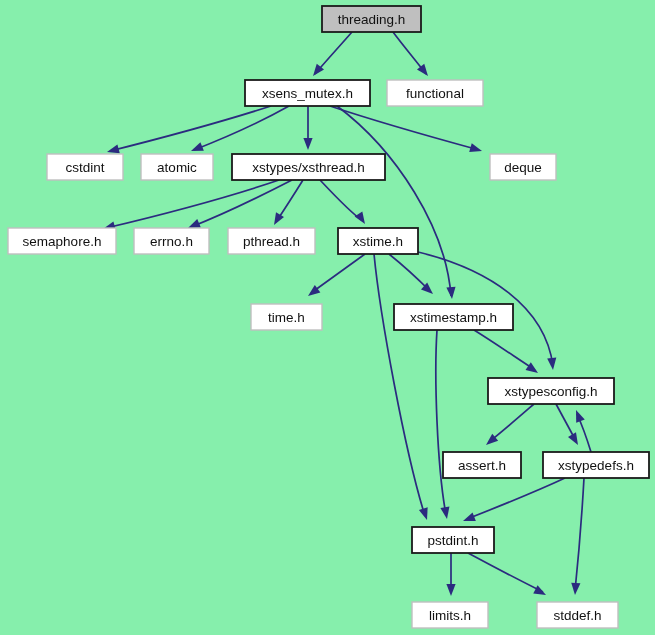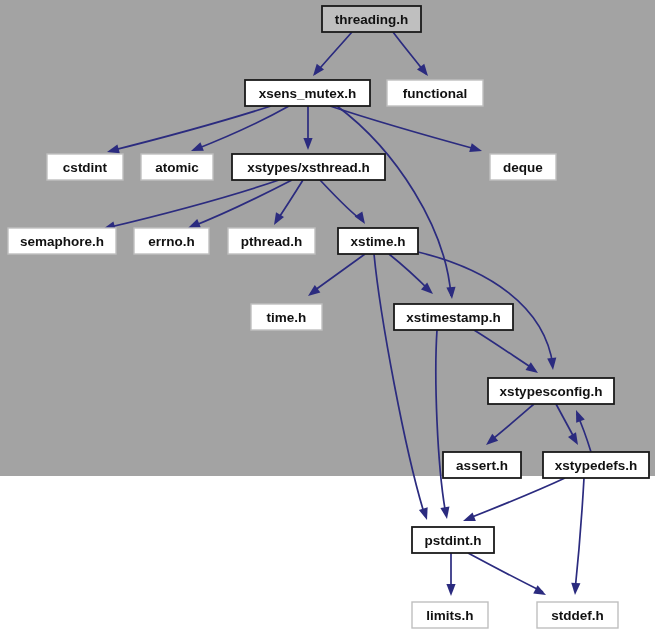--- a/index.html
+++ b/index.html
@@ -9,23 +9,22 @@
   }
   body {
     width: 655px;
     height: 635px;
     font-family: "Liberation Sans", sans-serif;
     overflow: hidden;
   }
   #graph-root {
     position: relative;
     width: 655px;
-    height: 476px;
-    background: #a3a3a3;
-    font-weight: bold;
+    height: 635px;
+    background: #86efac;
   }
   svg#dep-graph {
     display: block;
     width: 655px;
     height: 635px;
   }
   .edge-path {
     fill: none;
     stroke: #2b2b7f;
     stroke-width: 1.7;

